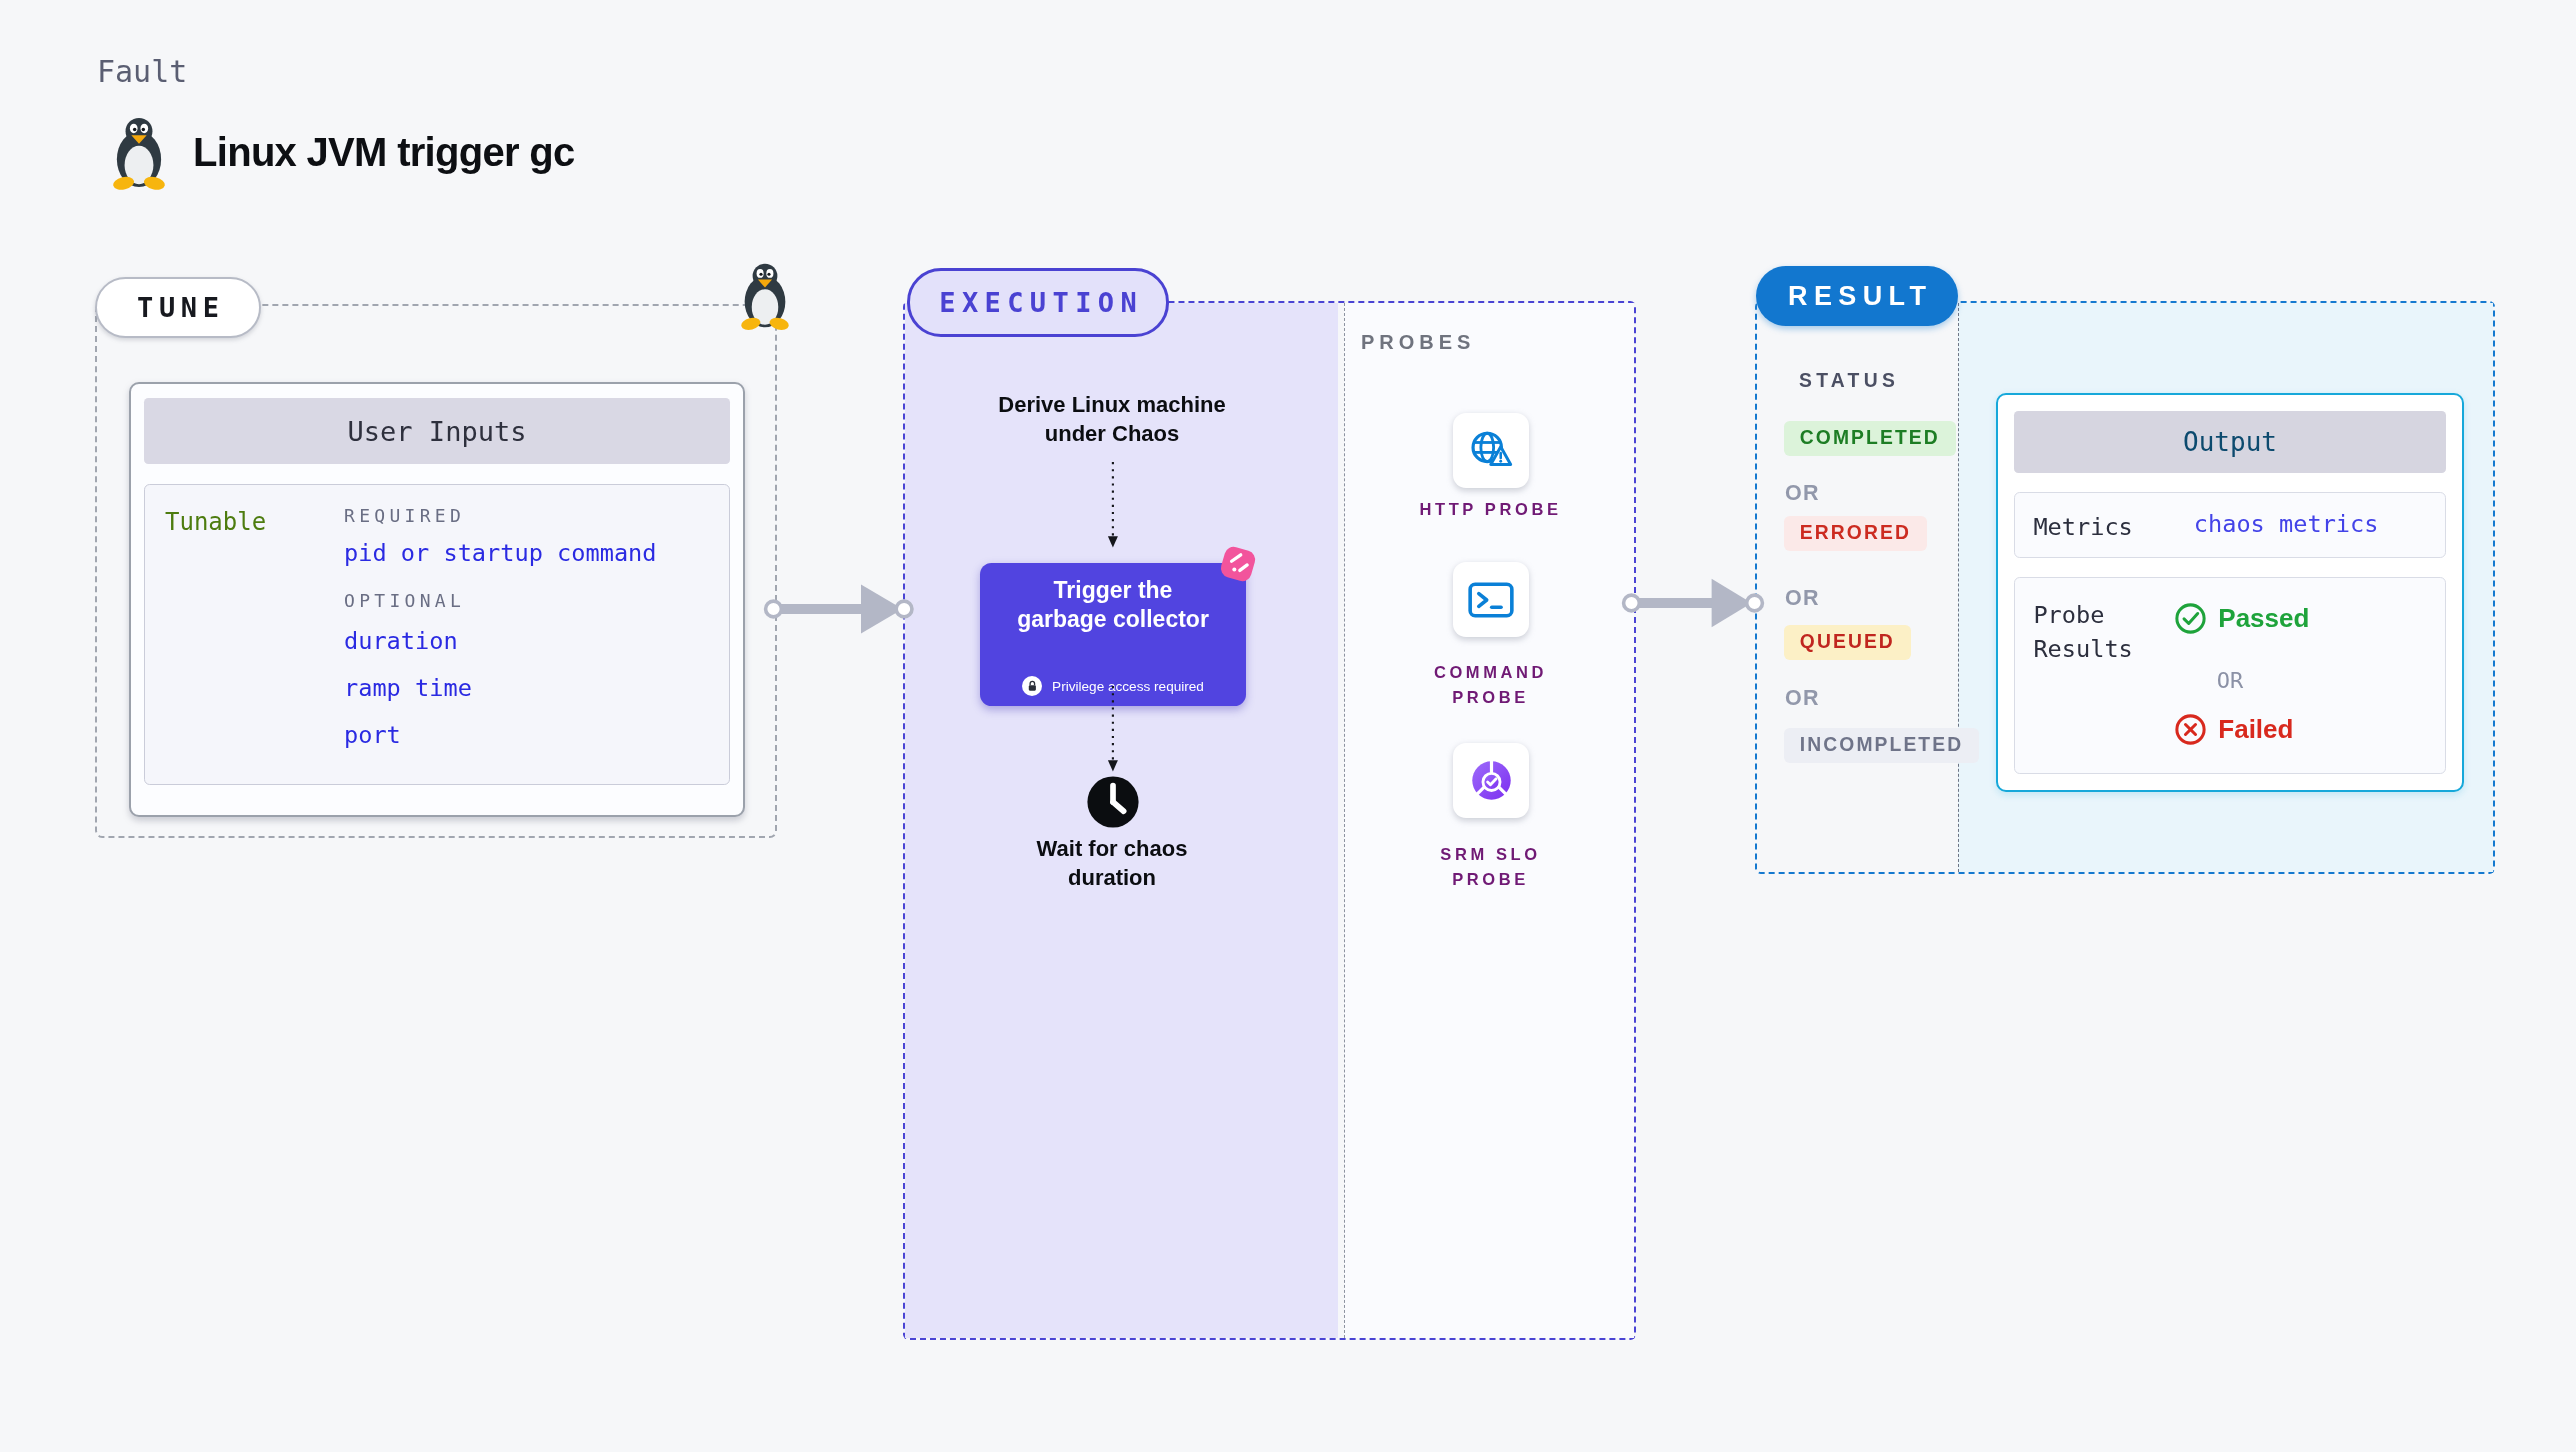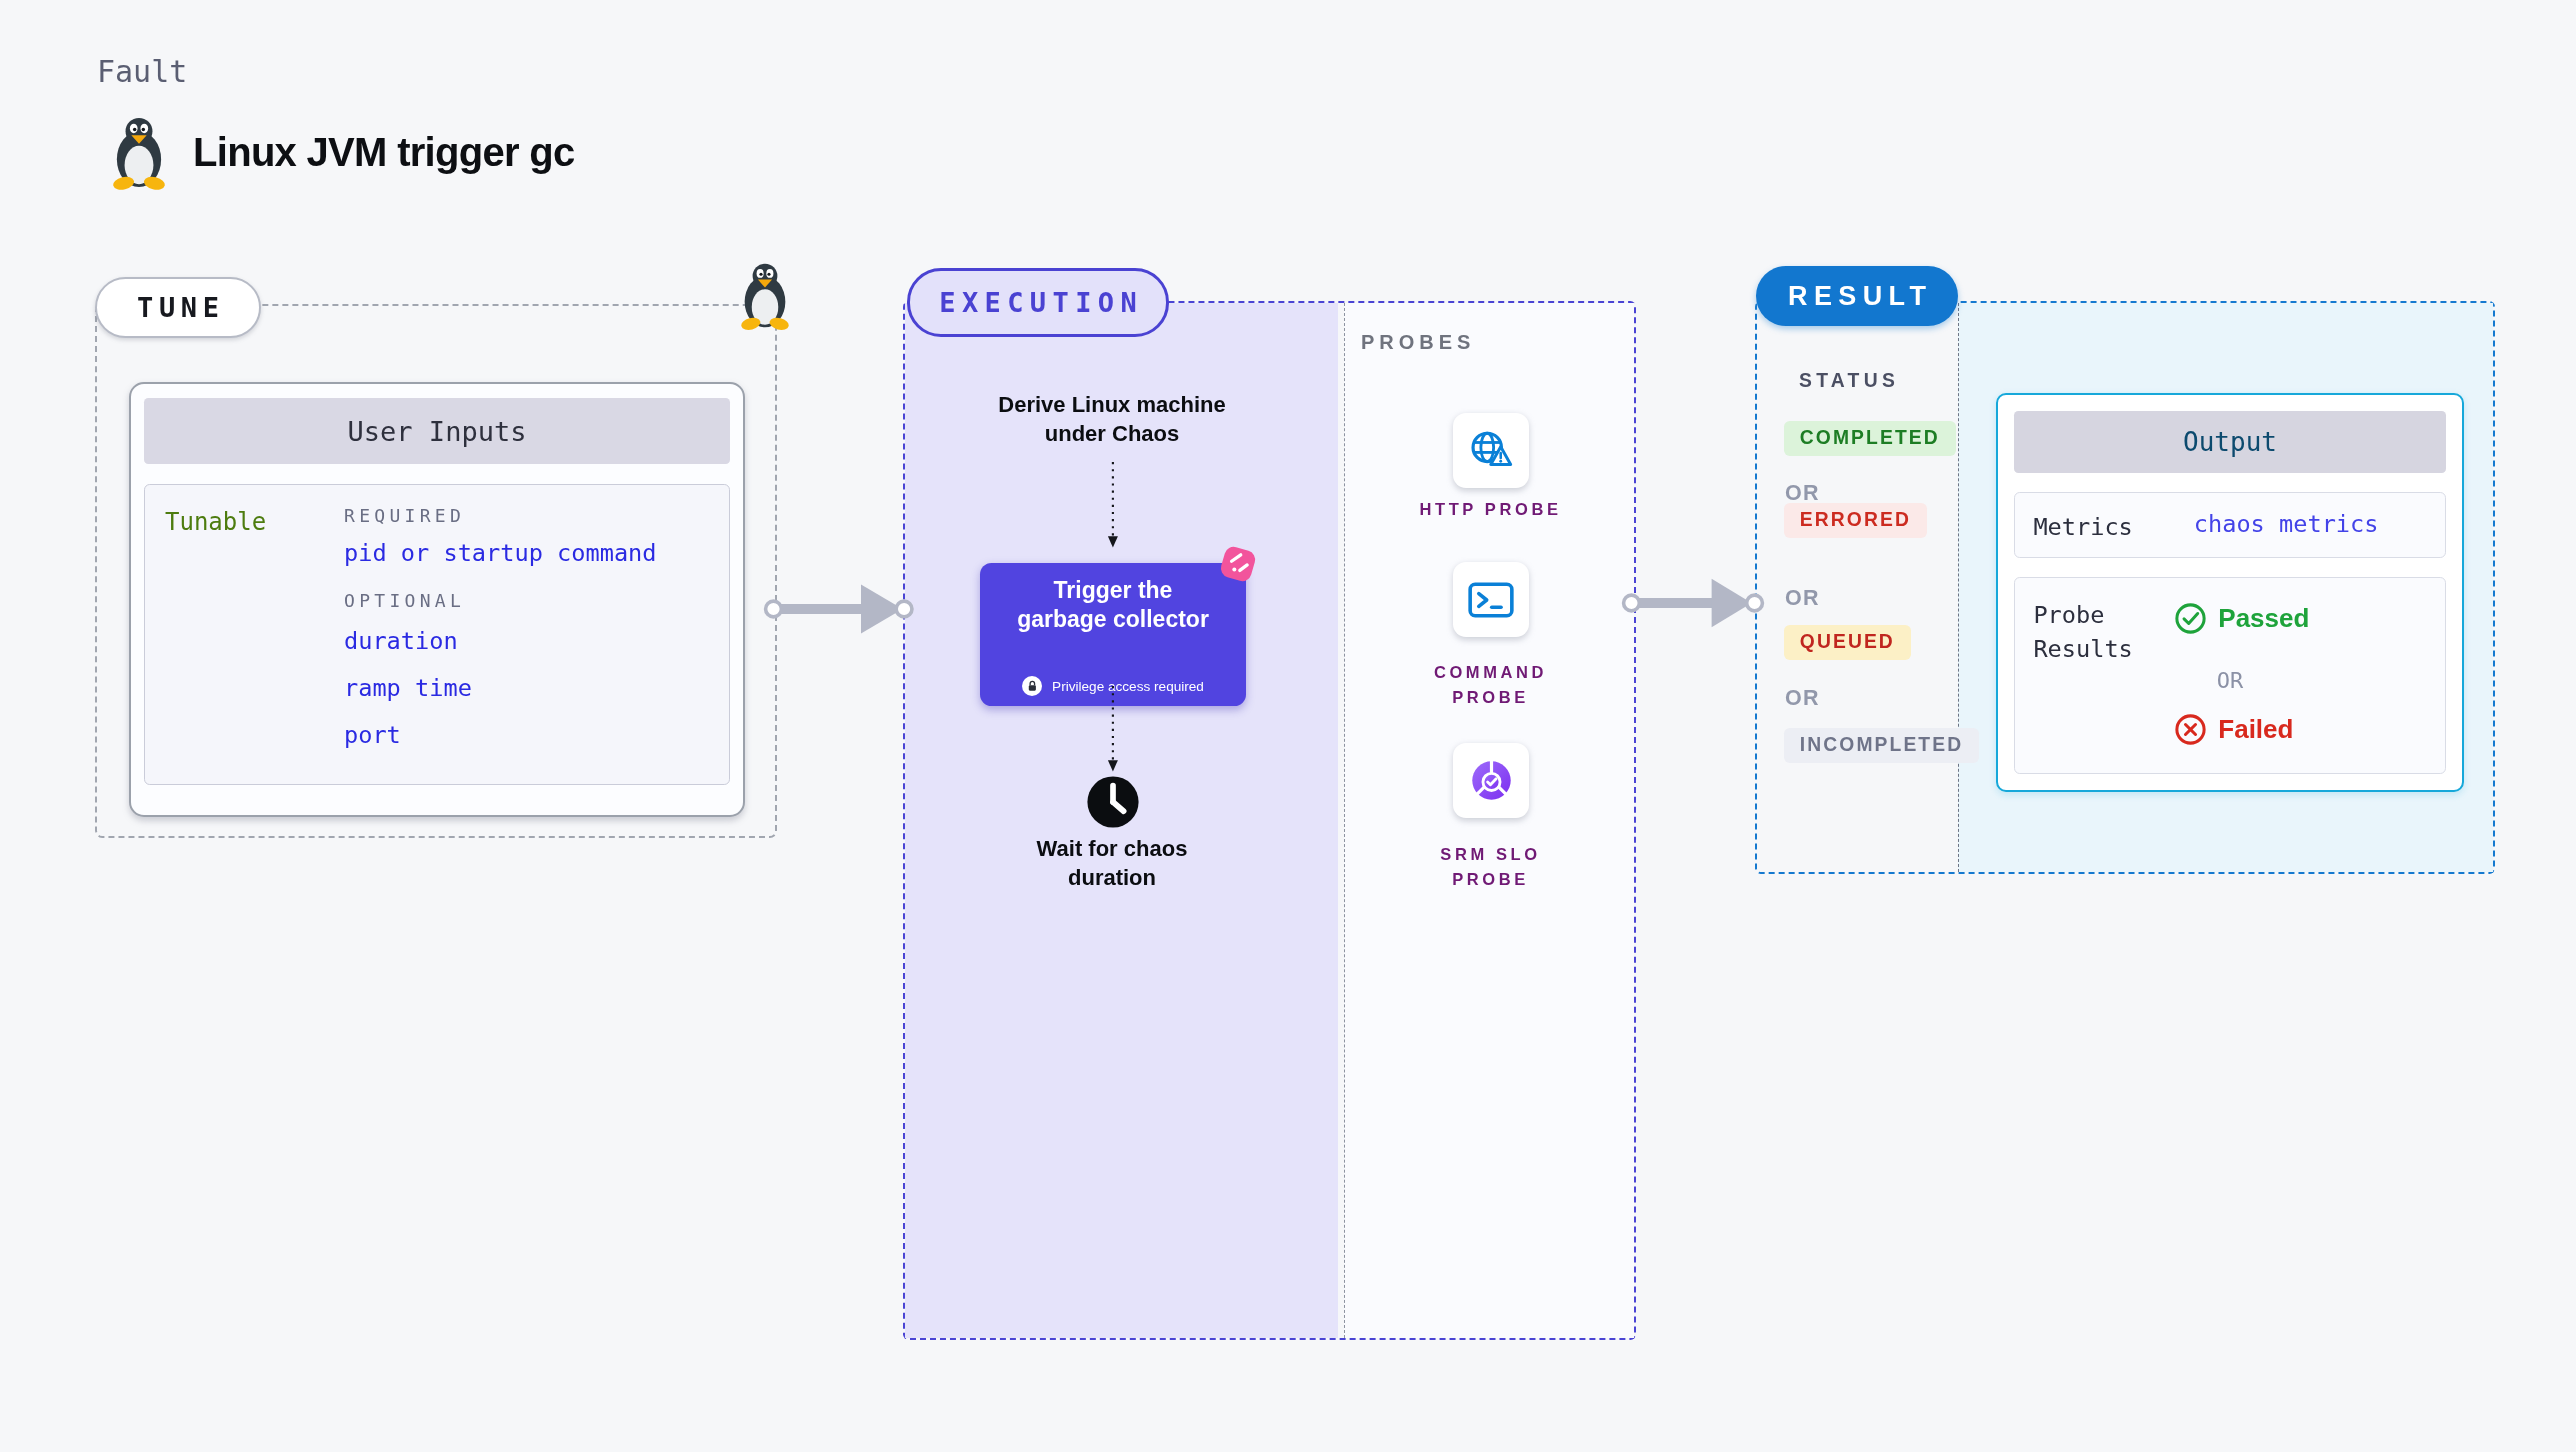--- a/index.html
+++ b/index.html
@@ -22,21 +22,21 @@
   .tune-pill span{font-size:27px;font-weight:700;letter-spacing:5.7px;color:#17191f;padding-left:5.7px;}
   .exec-pill{left:907px;top:268px;width:256px;height:63px;background:#e3e1fa;border:3.6px solid #4a42d2;}
   .exec-pill span{font-size:27px;font-weight:700;letter-spacing:6.4px;color:#4a42d2;padding-left:6.4px;}
   .result-pill{left:1756px;top:266px;width:202px;height:60px;background:#1277cf;
                box-shadow:0 2.9px 6.4px rgba(18,119,207,.35);}
   .result-pill span{font-size:27px;font-weight:700;letter-spacing:6.4px;color:#ffffff;padding-left:6.4px;}
 
   
   .tune-box{left:95px;top:304px;width:678px;height:530px;border:2.1px dashed #a1a6b0;border-radius:7.2px;}
   .ui-card{left:129px;top:382px;width:612px;height:431px;background:#fcfdff;border:2.1px solid #9ba1ab;
-           border-radius:15px;box-shadow:0 3.6px 6.4px rgba(125,130,145,.35);}
+           border-radius:10px;box-shadow:0 3.6px 6.4px rgba(125,130,145,.35);}
   .ui-header{position:absolute;left:13px;right:13px;top:14.3px;height:66px;background:#d9d8e4;border-radius:4.3px;
              display:flex;align-items:center;justify-content:center;font-size:27px;color:#2e303d;}
   .ui-body{position:absolute;left:13px;right:13px;top:100px;height:299px;background:#f5f6fb;
            border:1.4px solid #caccd9;border-radius:5.7px;}
   .ui-rowlabel{position:absolute;left:20px;top:23px;font-size:24px;color:#4d7c0f;}
   .ui-col{position:absolute;left:199px;top:0;}
   .ui-req{position:absolute;left:0;top:20px;font-size:18px;letter-spacing:4.3px;color:#6a6e84;}
   .ui-opt{position:absolute;left:0;top:105px;font-size:18px;letter-spacing:4.3px;color:#6a6e84;}
   .tunable{position:absolute;left:0;font-size:23.6px;color:#2a2ae2;white-space:nowrap;}
 
@@ -265,21 +265,21 @@
   </div>
 
   <div class="abs pill result-pill">
     <span class="sans">RESULT</span>
   </div>
 
   <div class="abs sans status-label">STATUS</div>
 
   <div class="badge b-green sans" style="top:421px;">COMPLETED</div>
   <div class="or-status sans" style="top:481px;">OR</div>
-  <div class="badge b-red sans" style="top:503px;">ERRORED</div>
+  <div class="badge b-red sans" style="top:516px;">ERRORED</div>
   <div class="or-status sans" style="top:586px;">OR</div>
   <div class="badge b-yellow sans" style="top:625px;text-align:right;">QUEUED</div>
   <div class="or-status sans" style="top:686px;">OR</div>
   <div class="badge b-gray sans" style="top:728px;">INCOMPLETED</div>
 
   <div class="abs output-card">
     <div class="out-header mono">Output</div>
 
     <div class="out-row row-metrics">
       <div class="out-label mono" style="top:17px;">Metrics</div>

